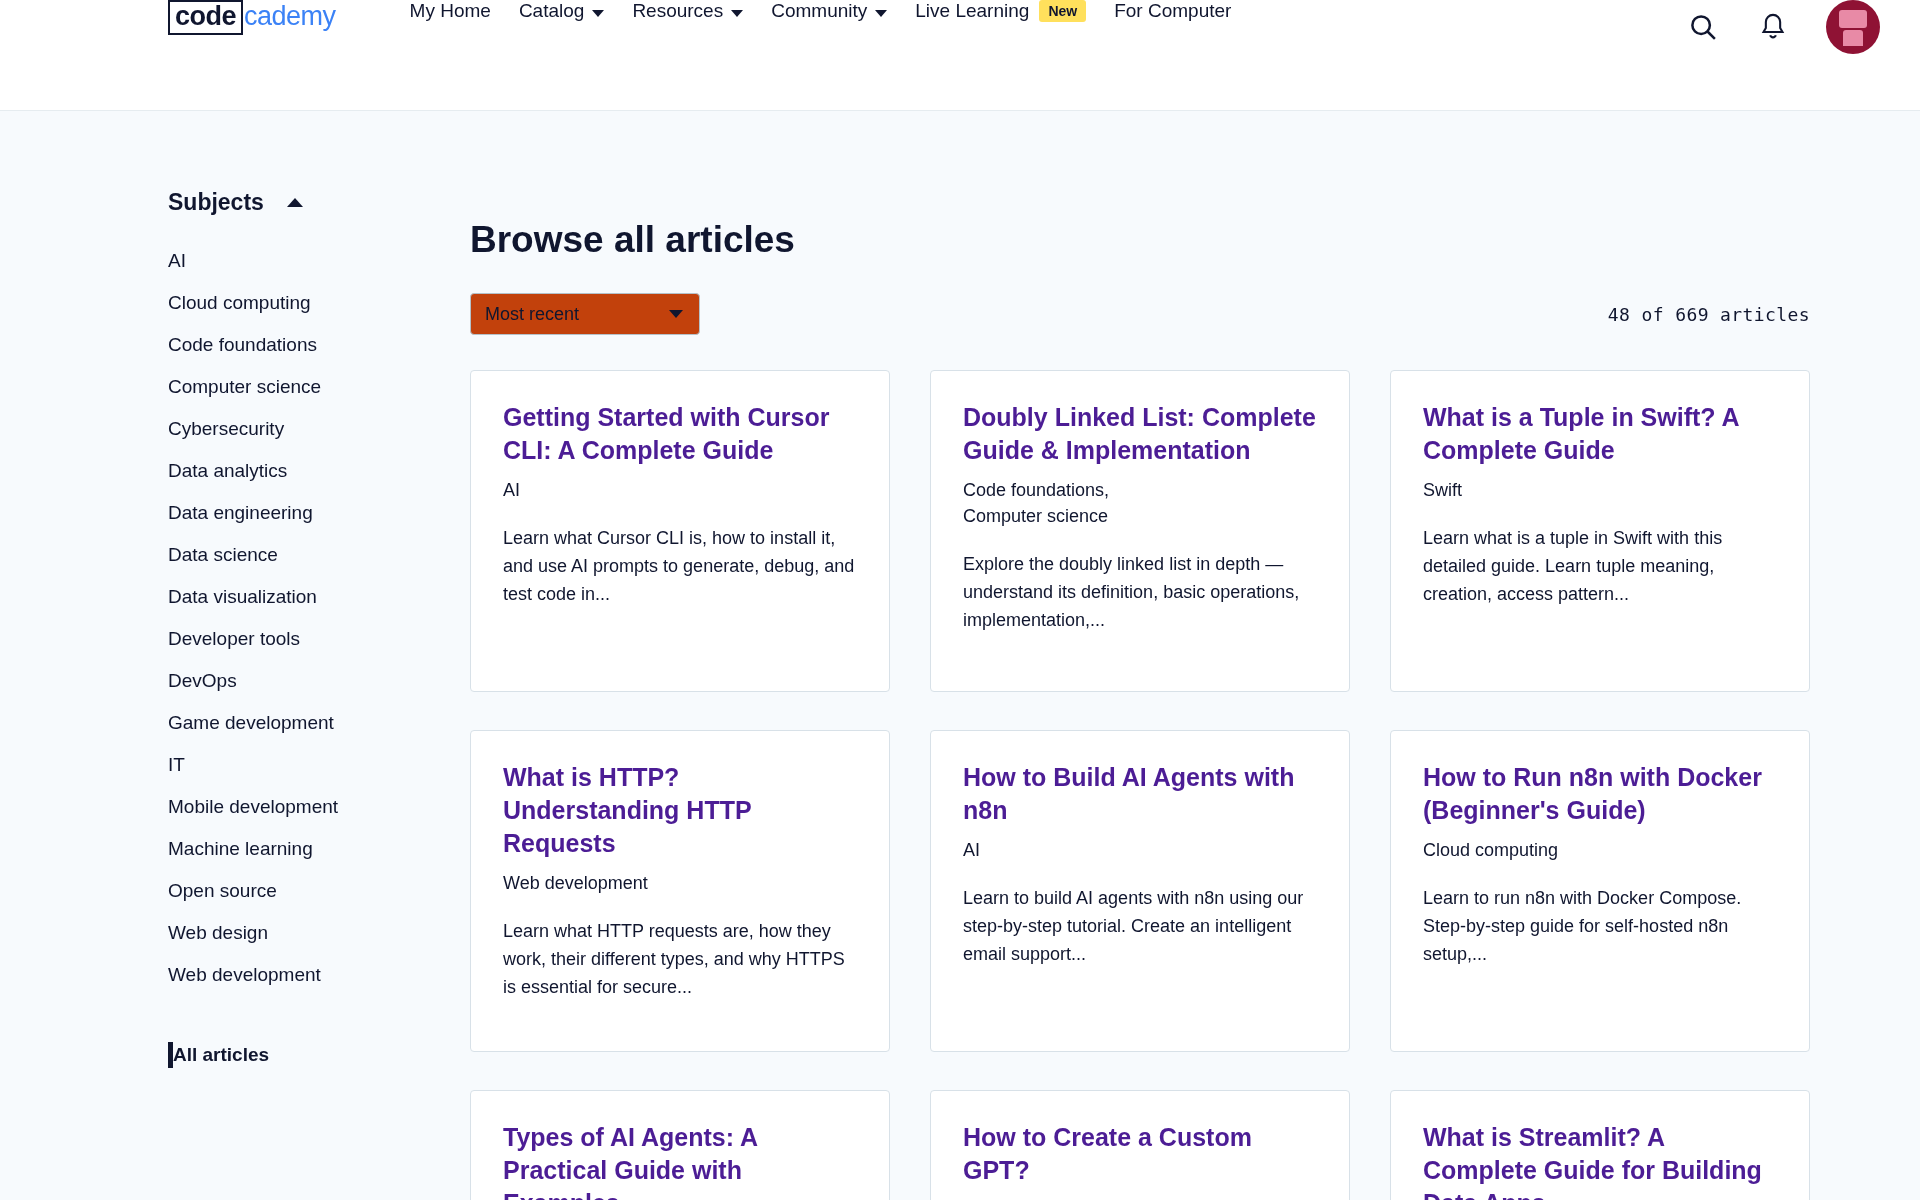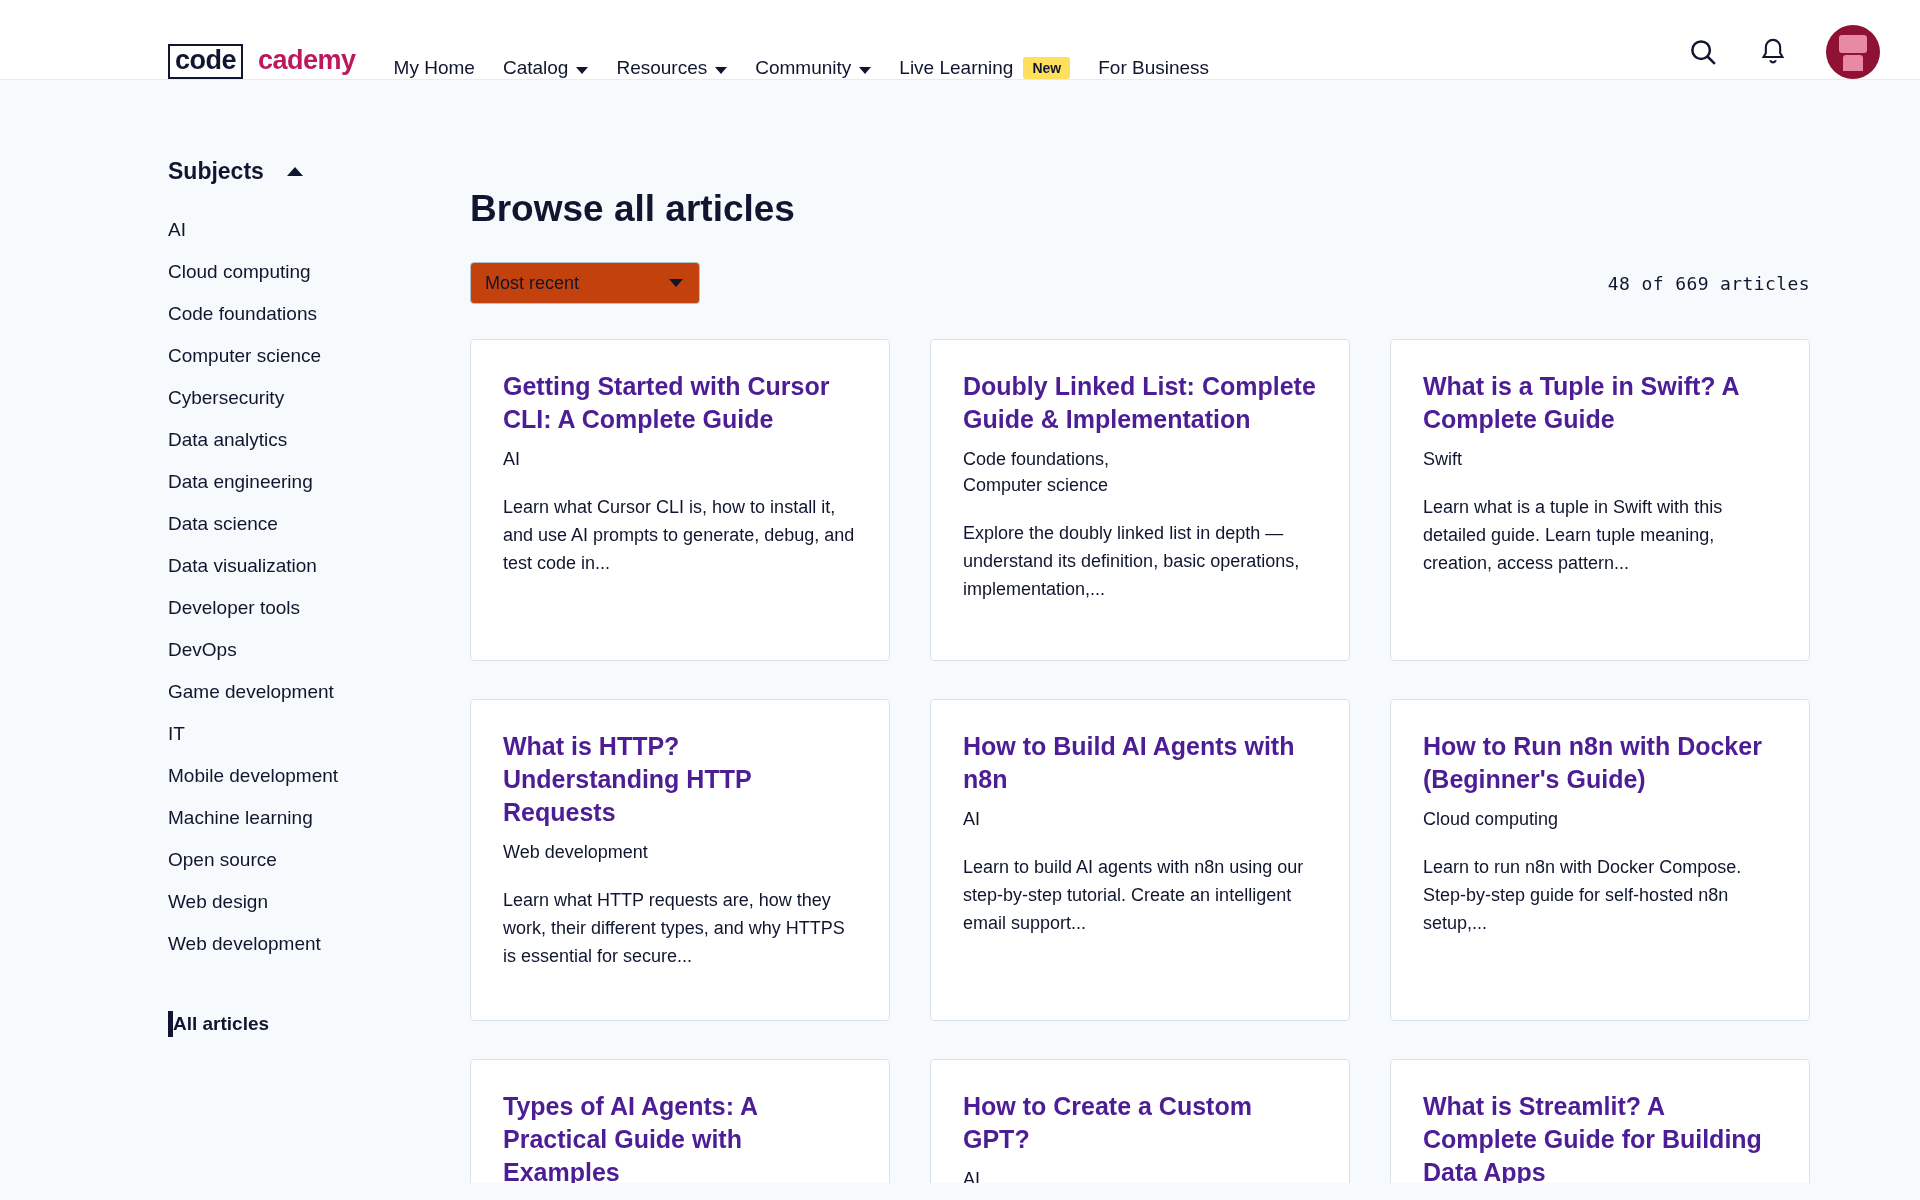--- a/index.html
+++ b/index.html
@@ -6,50 +6,50 @@
   html, body {
     width: 1920px;
     height: 1200px;
     font-family: "Liberation Sans", sans-serif;
     background: #f7fafd;
     overflow: hidden;
   }
 
   
   .header {
-    height: 80px;
+    height: 111px;
     background: #ffffff;
     border-bottom: 1px solid #e6ecf0;
     display: flex;
-    align-items: flex-end;
+    align-items: flex-start;
     padding: 0 40px 0 168px;
     position: relative;
+    gap: 36px;
   }
   .logo {
     display: flex;
     align-items: baseline;
     margin-right: 38px;
   }
   .logo-code {
     font-size: 27px;
     font-weight: 700;
     color: #10162f;
     border: 2px solid #10162f;
     padding: 1px 5px 3px 5px;
     letter-spacing: -0.5px;
     line-height: 1;
   }
   .logo-cademy {
     font-size: 27px;
-    font-weight: 700;
-    color: #be185d;
+    font-weight: 400;
+    color: #3b82f6;
     letter-spacing: -0.5px;
     line-height: 1;
     margin-left: 1px;
-    padding-left: 14px;
   }
   .nav {
     display: flex;
     align-items: center;
     gap: 28px;
   }
   .nav-item {
     display: flex;
     align-items: center;
     gap: 8px;
@@ -272,21 +272,21 @@
     </div>
     <div class="nav-item">
       <span>Community</span>
       <span class="caret"></span>
     </div>
     <div class="nav-item">
       <span>Live Learning</span>
       <span class="badge-new">New</span>
     </div>
     <div class="nav-item">
-      <span>For Business</span>
+      <span>For Computer</span>
     </div>
   </nav>
 
   <div class="header-right">
     <div class="icon-btn">
       <svg width="30" height="30" viewBox="0 0 24 24" fill="none" stroke="#10162f" stroke-width="2">
         <circle cx="10.5" cy="10.5" r="7"></circle>
         <line x1="15.6" y1="15.6" x2="21.5" y2="21.5"></line>
       </svg>
     </div>

